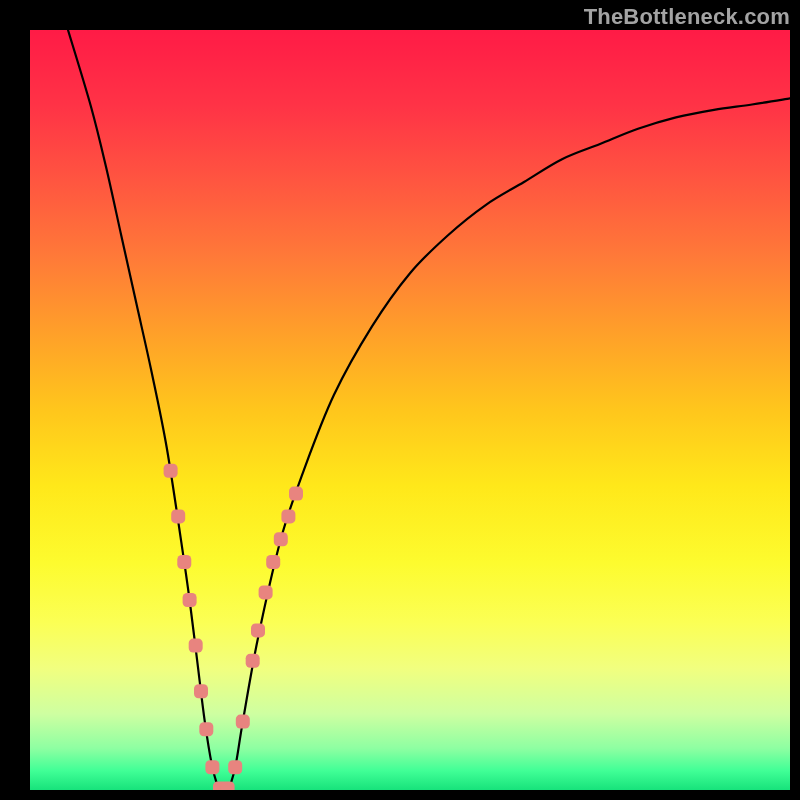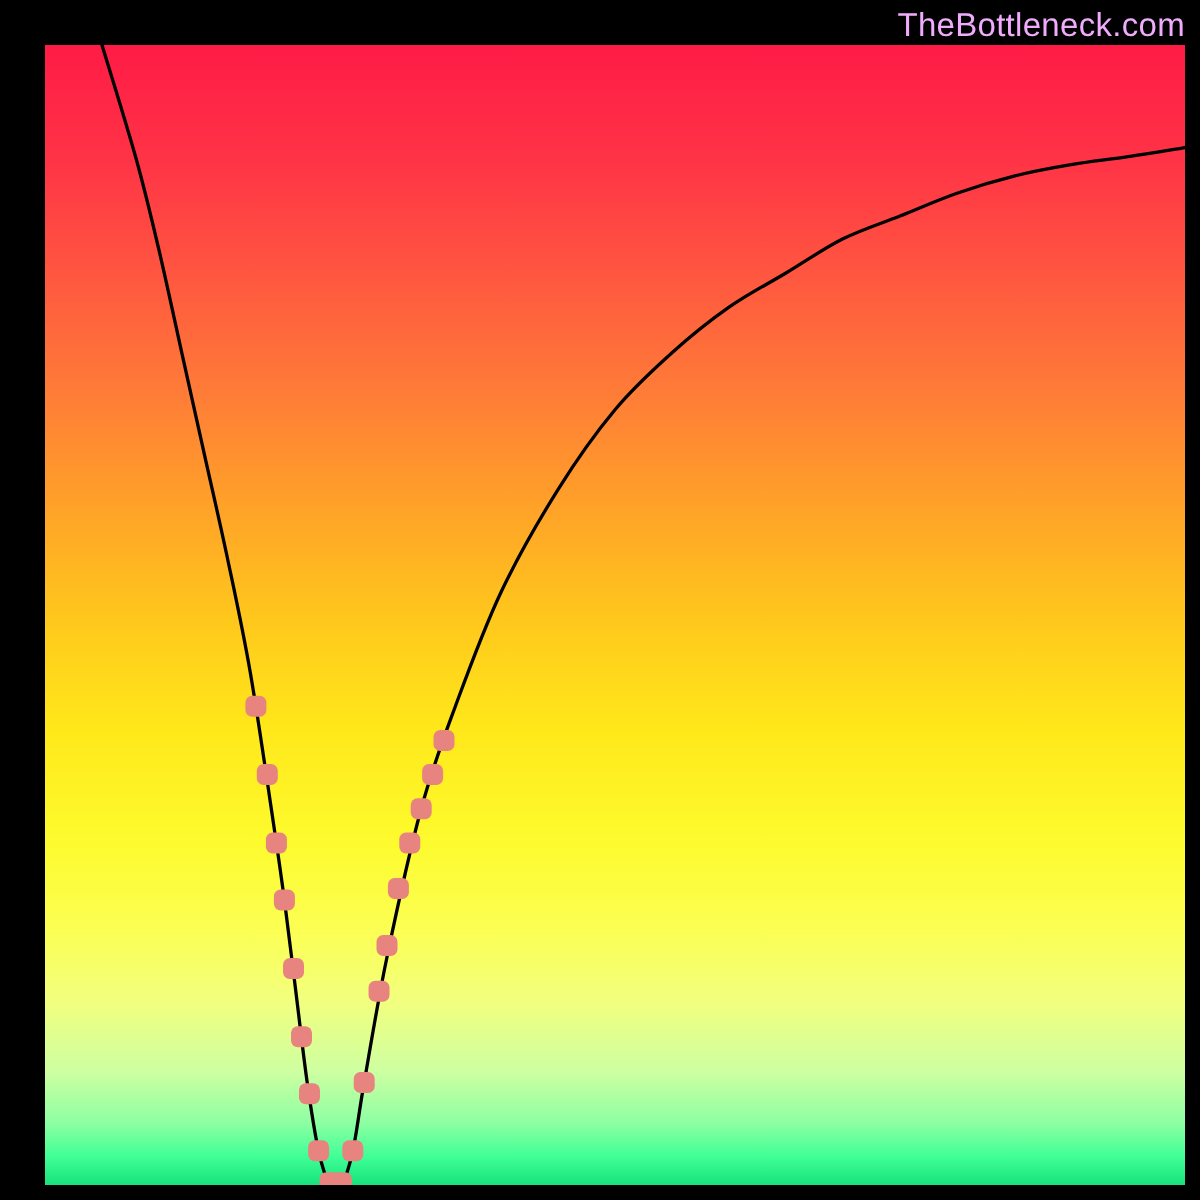--- a/index.html
+++ b/index.html
@@ -25,23 +25,23 @@
   }
   .gradient {
     position: absolute;
     left: 0;
     top: 0;
     width: 100%;
     height: 100%;
   }
   .watermark {
     position: absolute;
-    color: #f0abfc;
+    color: #a3a3a3;
     font-size: 22px;
-    font-weight: 400;
+    font-weight: 700;
     letter-spacing: 0.2px;
     white-space: nowrap;
   }
   svg.curve {
     position: absolute;
     left: 0;
     top: 0;
   }
 </style>
 </head>

